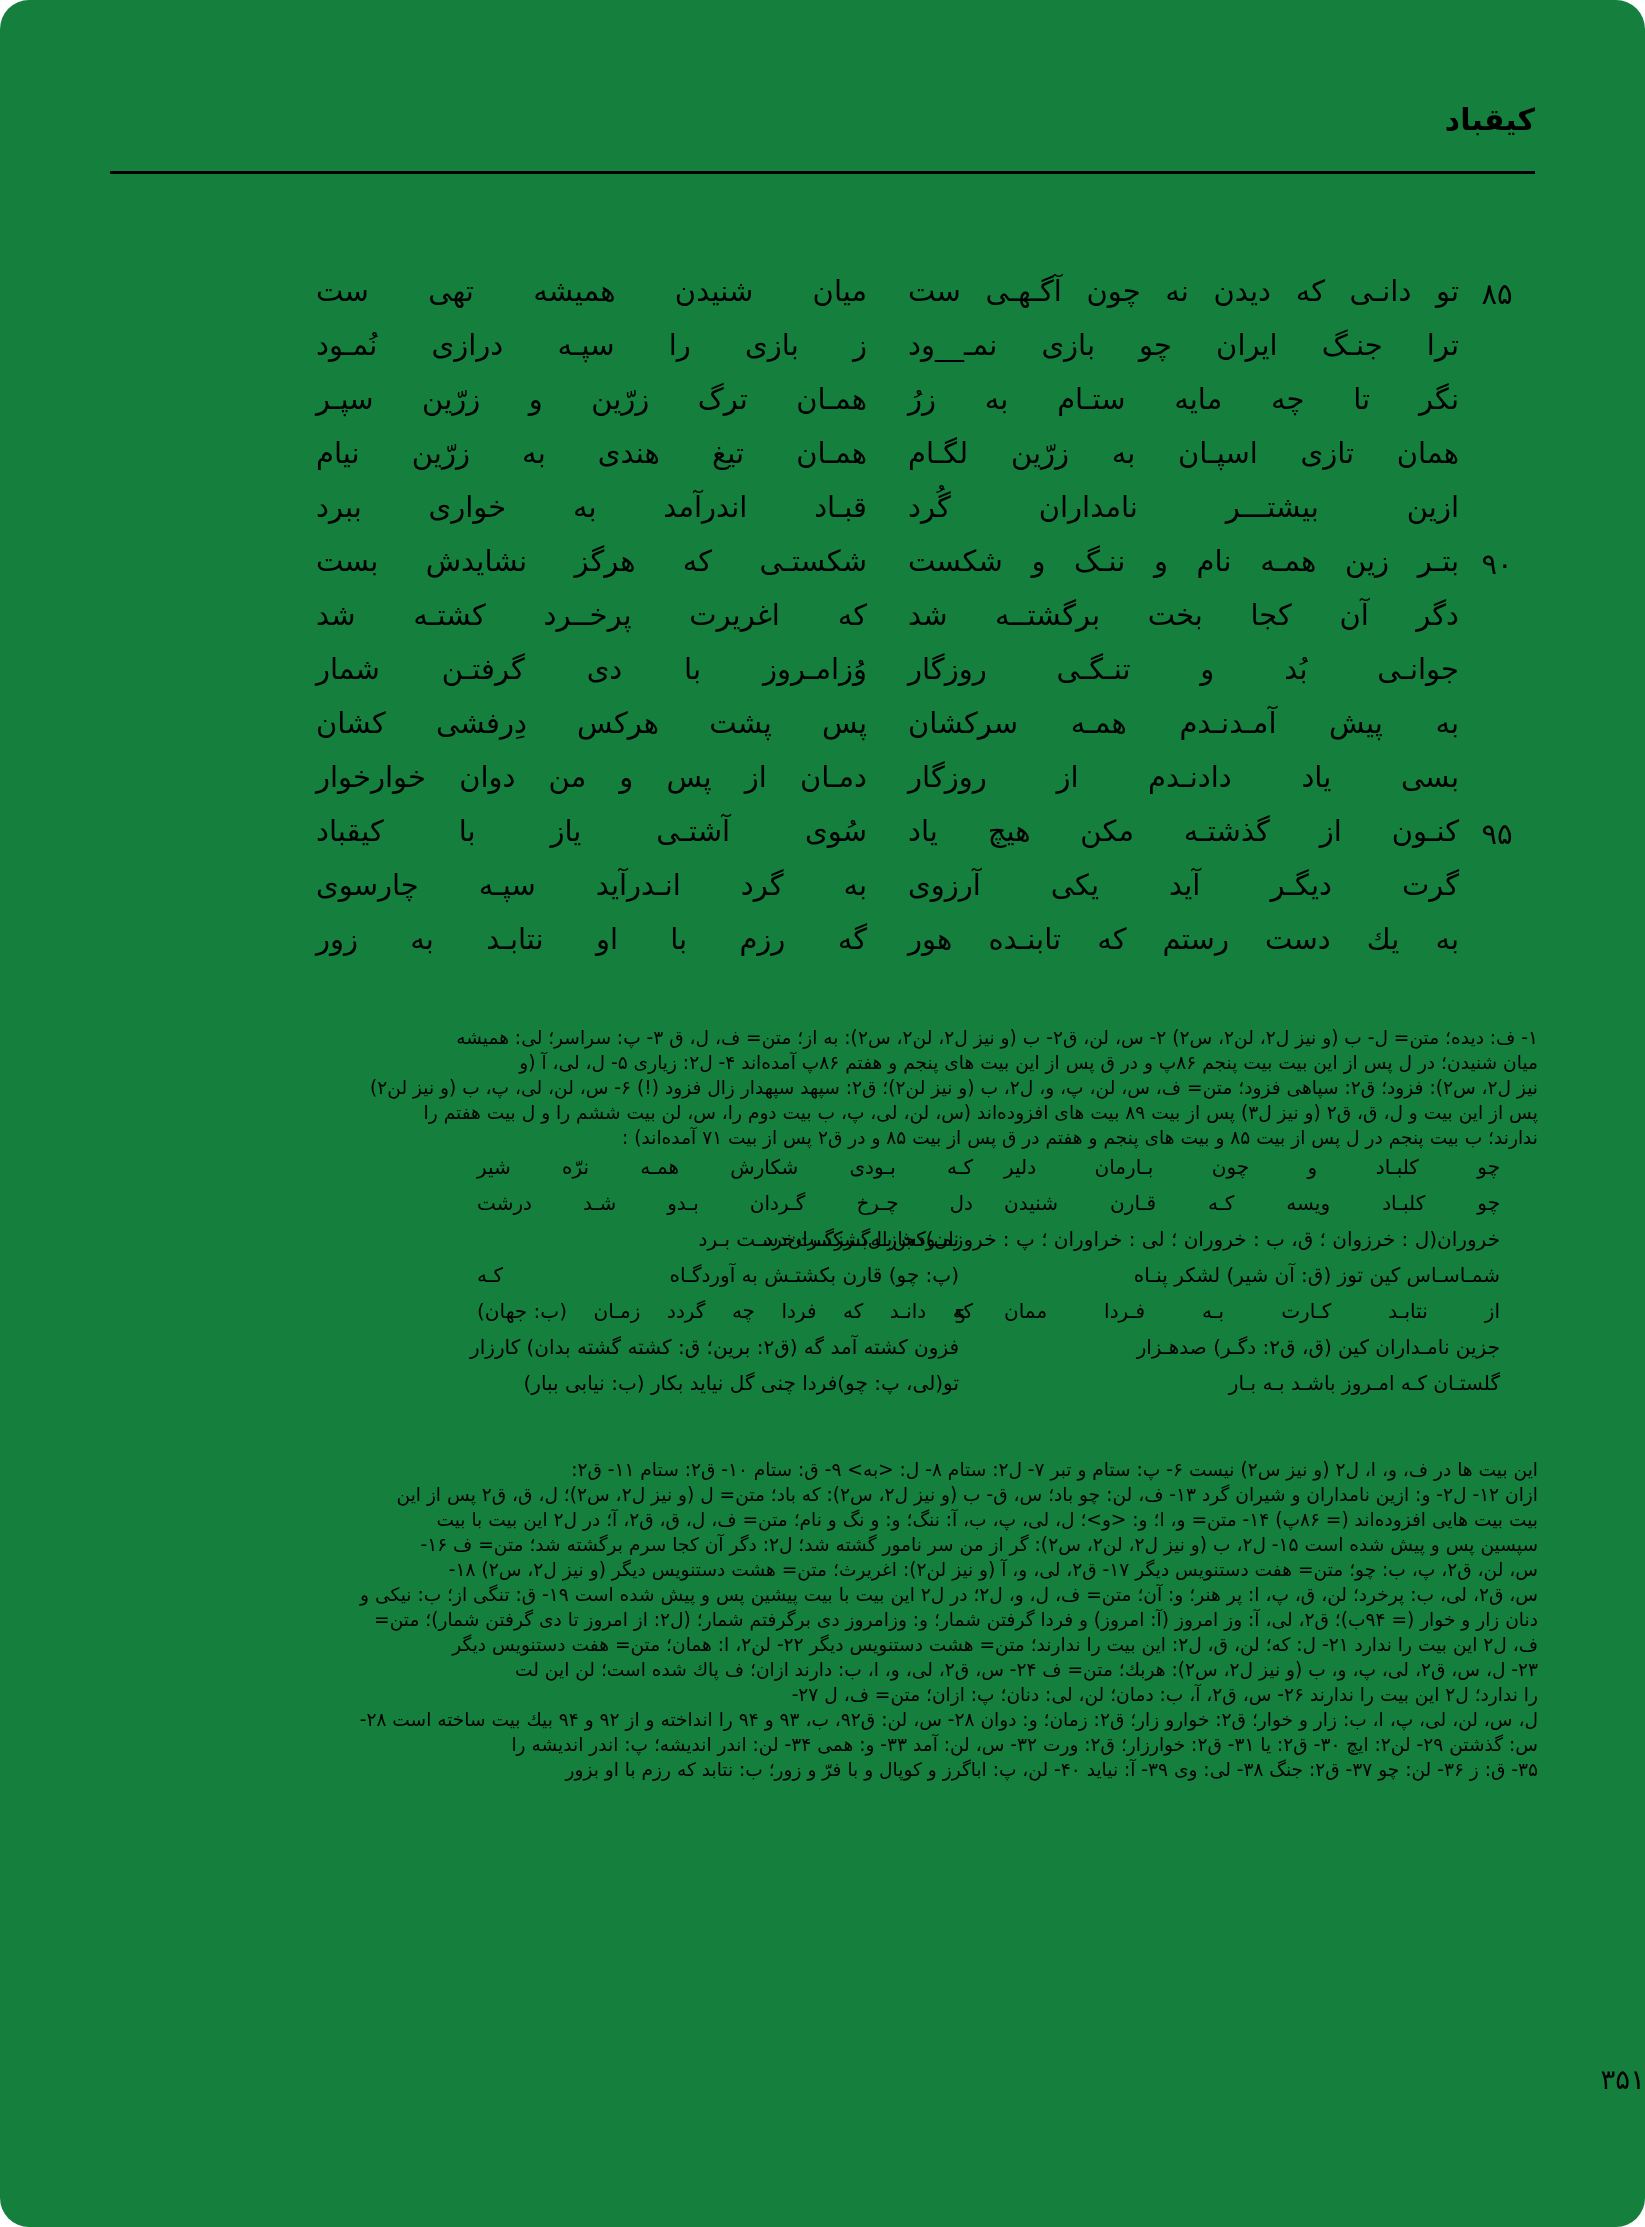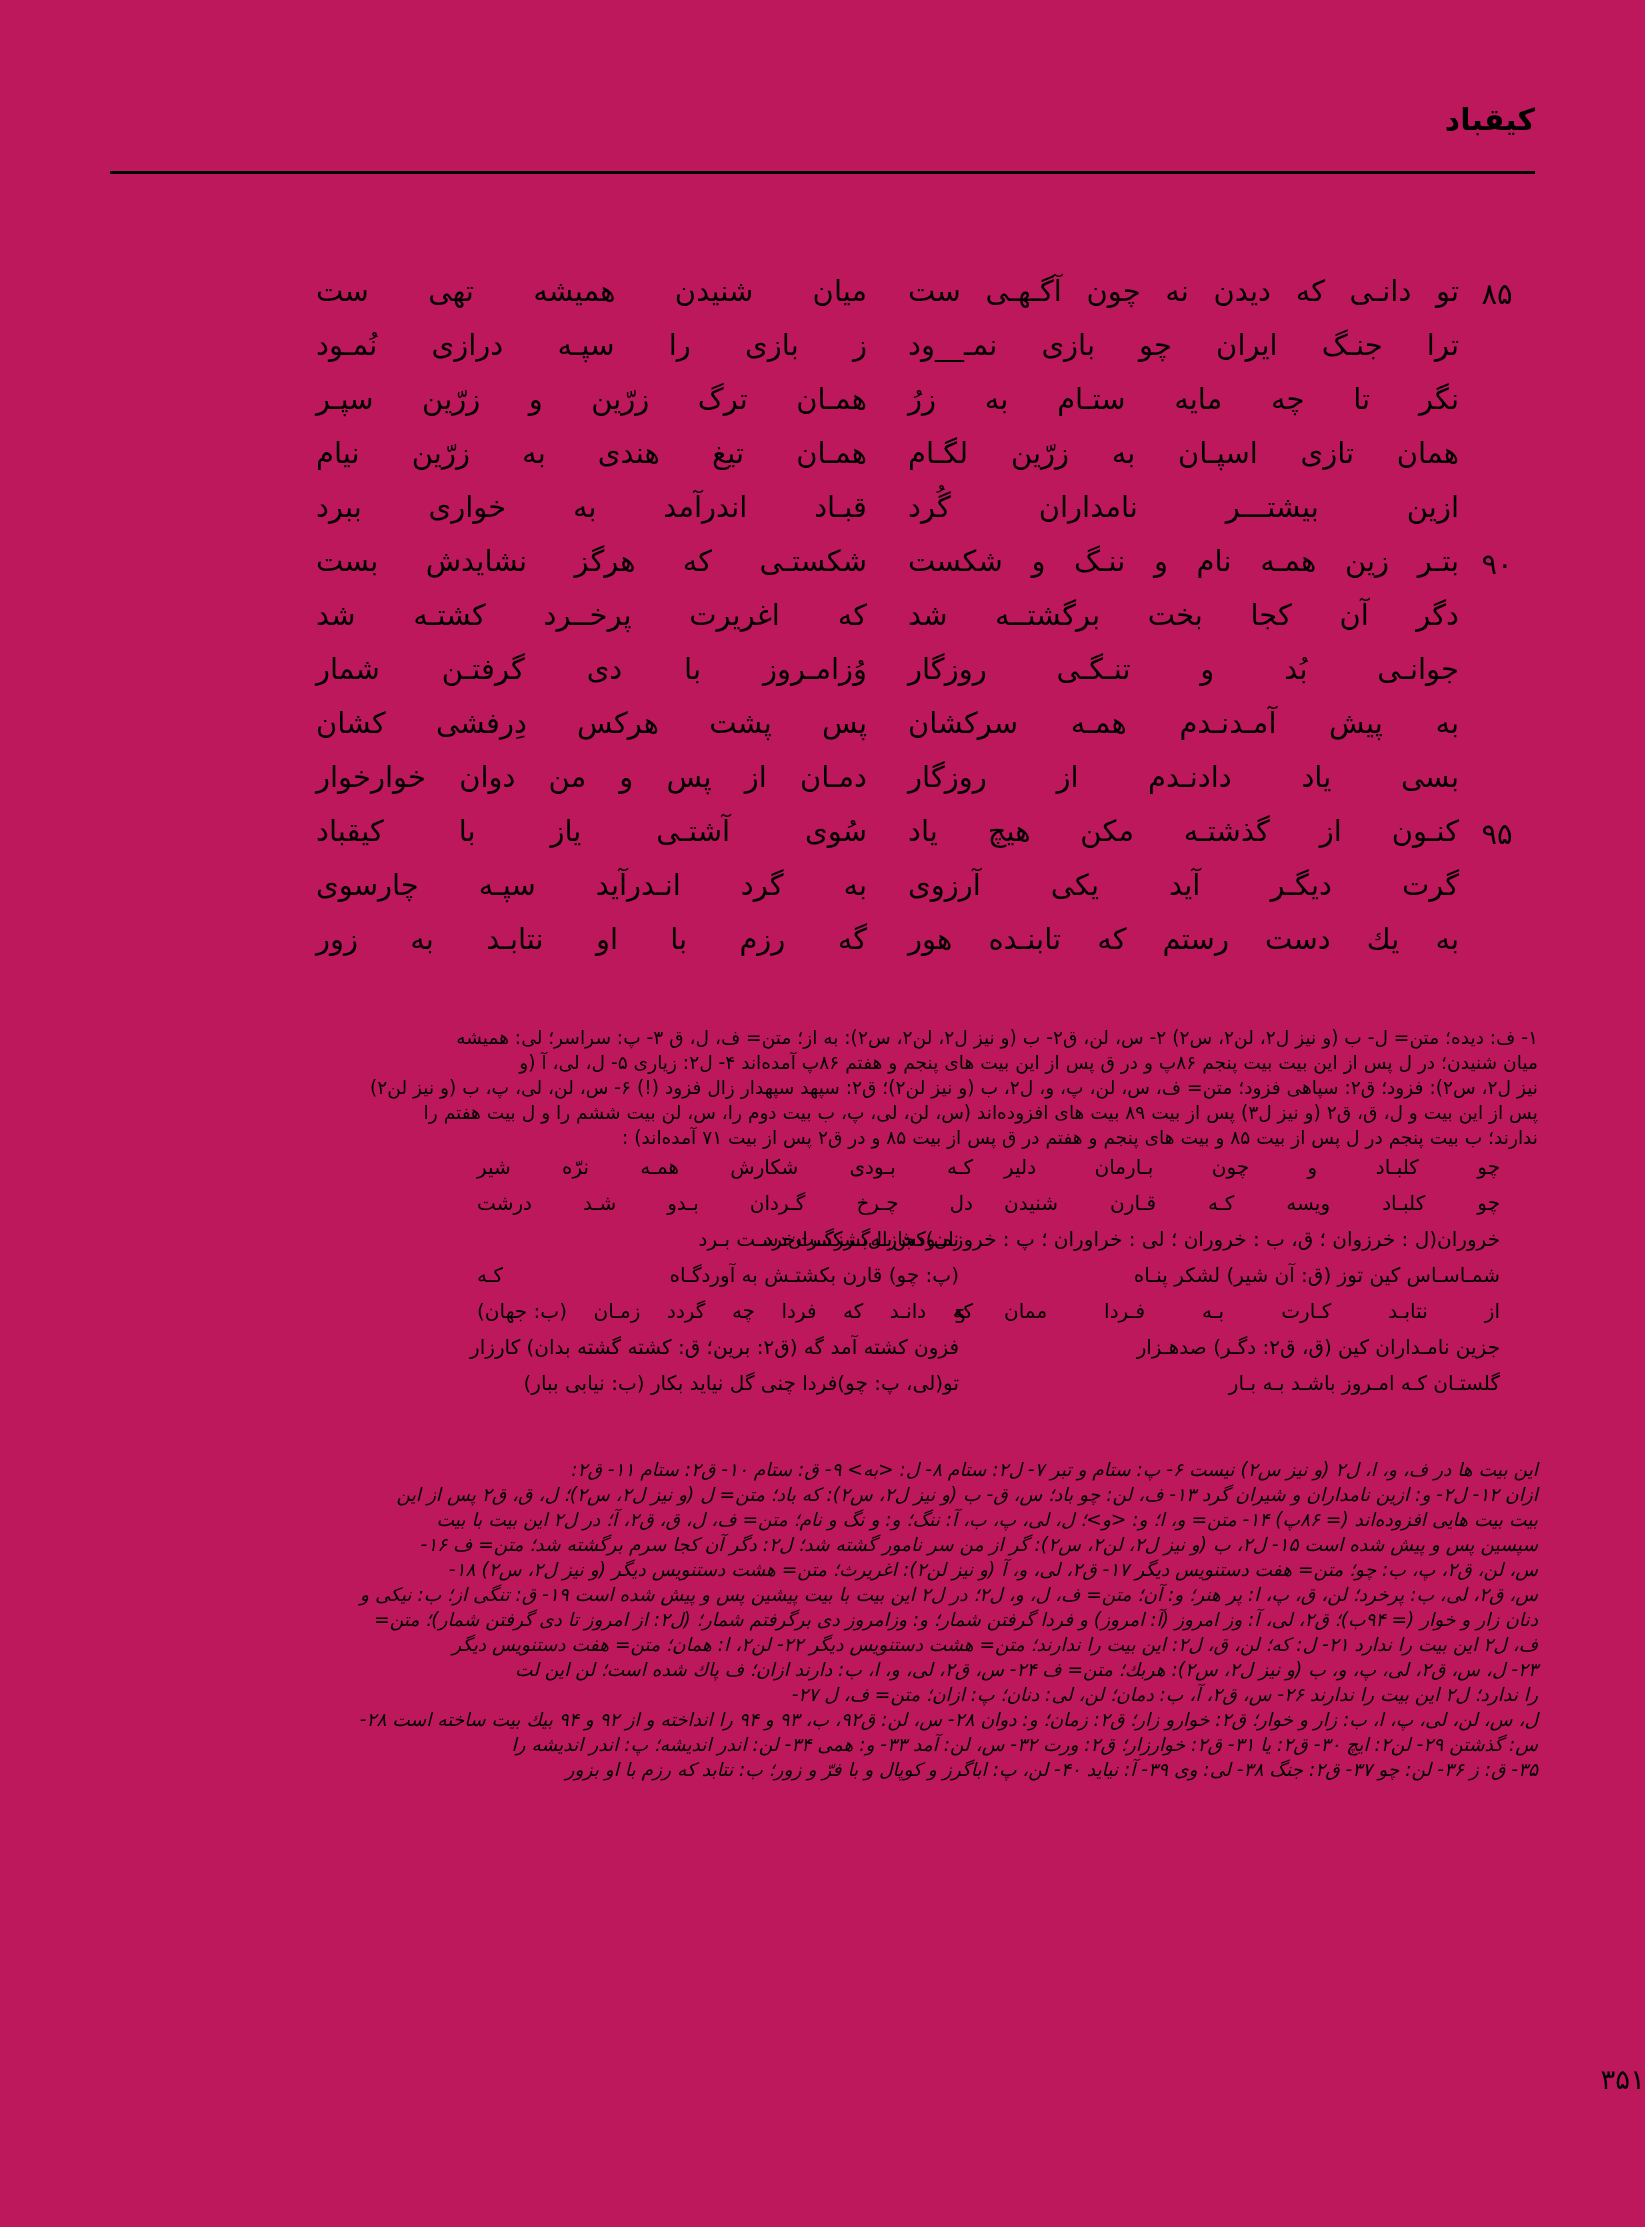--- a/index.html
+++ b/index.html
@@ -7,21 +7,22 @@
   body{
     width:1645px;height:2227px;
     font-family:"DejaVu Sans","Liberation Sans",sans-serif;
     color:#000;
     direction:rtl;
     position:relative;
     overflow:hidden;
   }
   .page{
     position:absolute;inset:0;
-    background:#be185d;
+    background:#15803d;
+    border-radius:29px;
   }
 
   
   .runhead{
     position:absolute;
     top:105px; right:110px; left:110px;
     height:83px;
   }
   .runhead .title{
     position:absolute;right:0;top:0;
@@ -100,21 +101,20 @@
   .qh.r2{ right:38px; width:510px;}
   .qh.l2{ right:579px; width:482px;}
 
   
   .notes{
     position:absolute;
     top:1457px;right:107px;left:107px;
     font-size:18.6px;
     line-height:1.345;
     text-align:justify;
-    font-style:italic;
   }
   .notes p{margin:0;padding:0;text-align:justify;}
 
   
   .folio{
     position:absolute;
     left:0;right:0;
     top:2063px;
     font-size:27.6px;
   }

